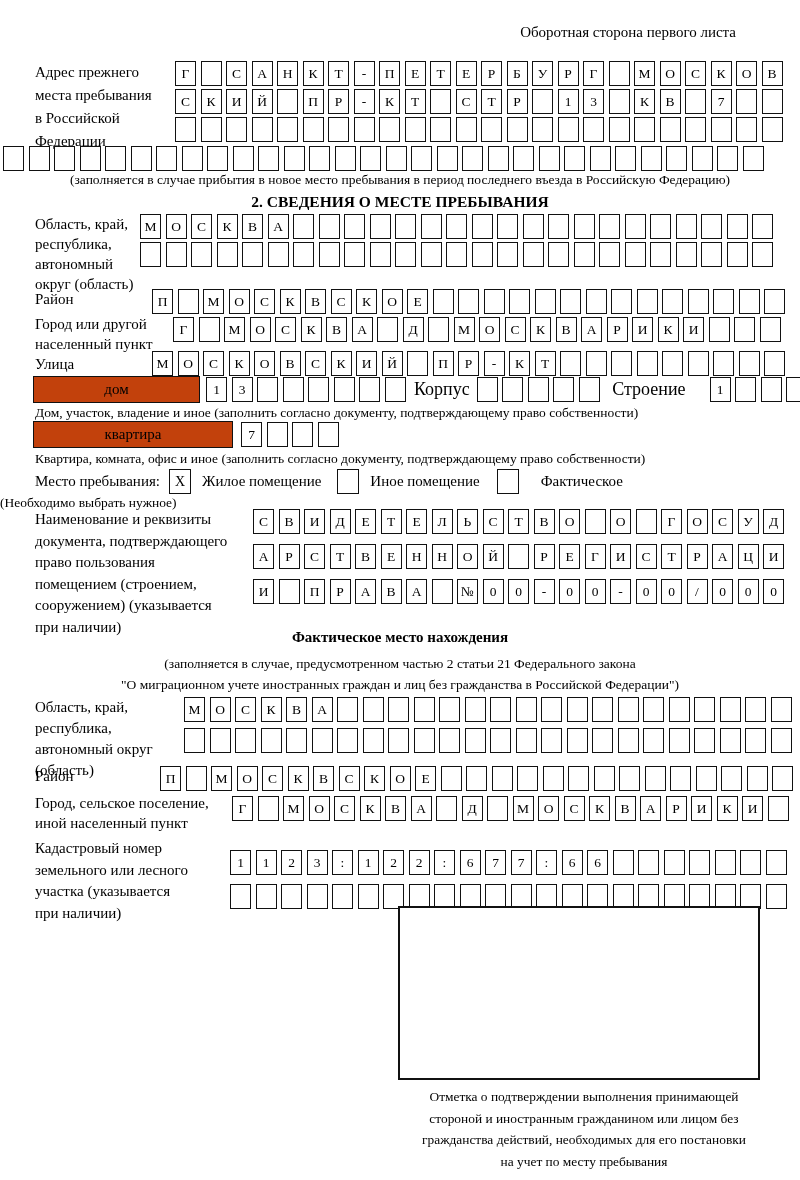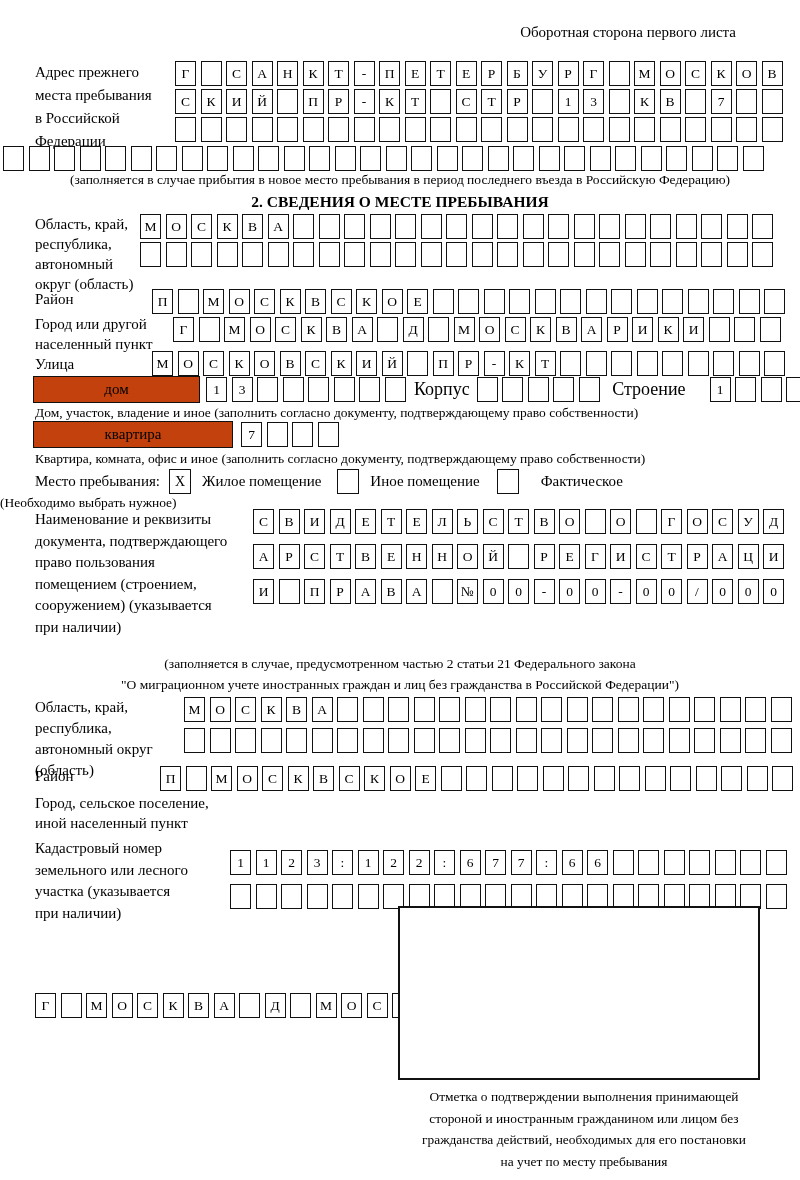--- a/index.html
+++ b/index.html
@@ -453,20 +453,21 @@
           <span class="cb">0</span>
           <span class="cb">0</span>
           <span class="cb">/</span>
           <span class="cb">0</span>
           <span class="cb">0</span>
           <span class="cb">0</span>
         </div>
     </div>
   </div>
 
+  <div class="abs center bold" style="top:629px; font-size:15px;">Фактическое место нахождения</div>
   <div class="abs center caption pre" style="top:654px; line-height:20.5px;">(заполняется в случае, предусмотренном частью 2 статьи 21 Федерального закона
 "О миграционном учете иностранных граждан и лиц без гражданства в Российской Федерации")</div>
 
   <div class="abs frow" style="top:697px; left:35px;">
     <div class="lbl" style="flex:0 0 149px; line-height:21px;">Область, край,
 республика,
 автономный округ
 (область)</div>
     <div class="rows" style="gap:6px;">
       <div class="boxrow">
@@ -548,21 +549,21 @@
         <span class="cb"></span>
         <span class="cb"></span>
         <span class="cb"></span>
         <span class="cb"></span>
         <span class="cb"></span>
         <span class="cb"></span>
         <span class="cb"></span>
       </div>
   </div>
 
-  <div class="abs frow" style="top:793px; left:35px;flex-direction:column;">
+  <div class="abs frow" style="top:793px; left:35px;">
     <div class="lbl" style="flex:0 0 197px;">Город, сельское поселение,
 иной населенный пункт</div>
     <div class="boxrow" style="margin-top:3px;">
         <span class="cb">Г</span>
         <span class="cb"></span>
         <span class="cb">М</span>
         <span class="cb">О</span>
         <span class="cb">С</span>
         <span class="cb">К</span>
         <span class="cb">В</span>

